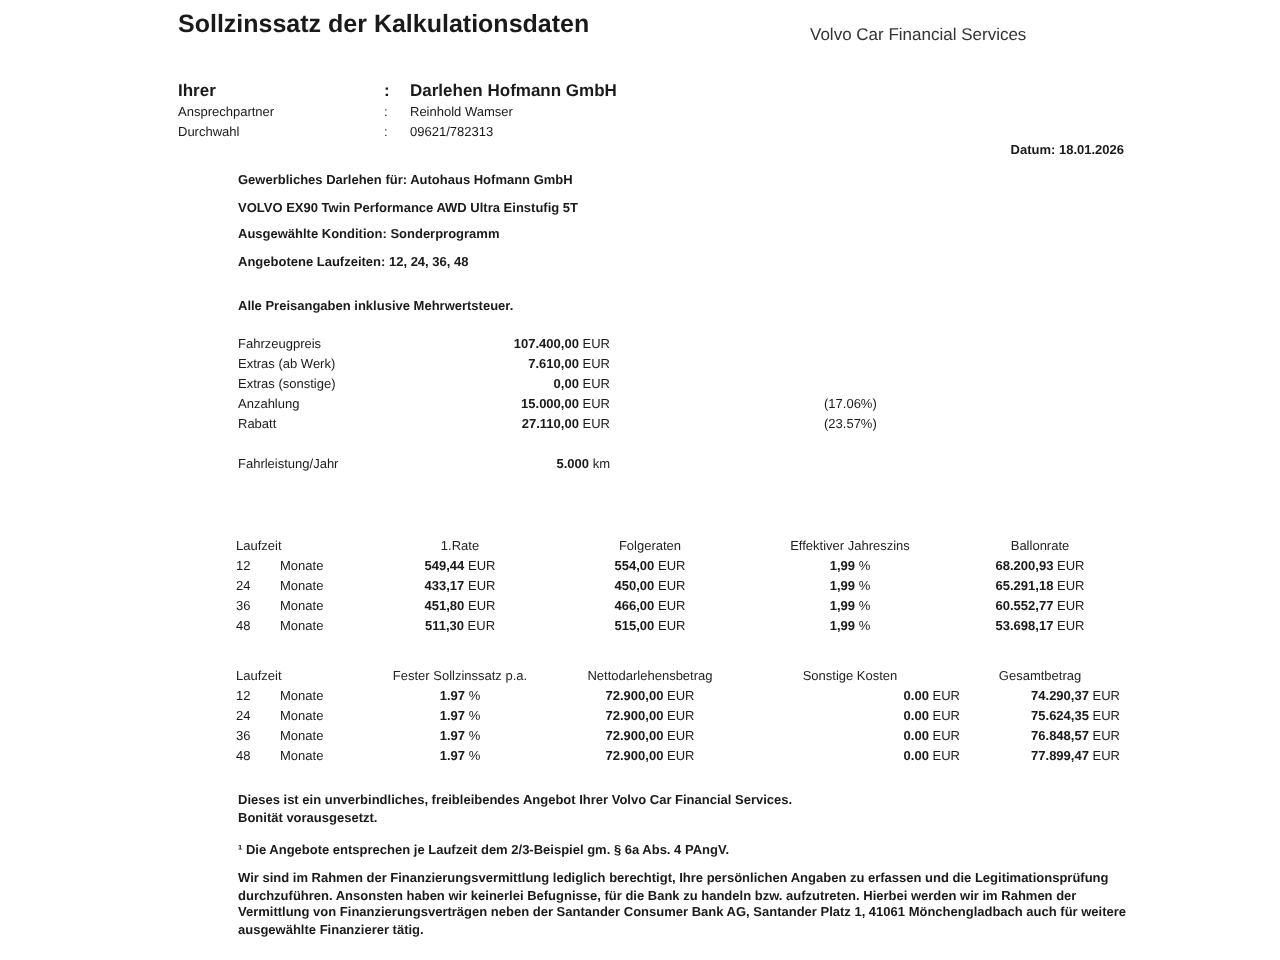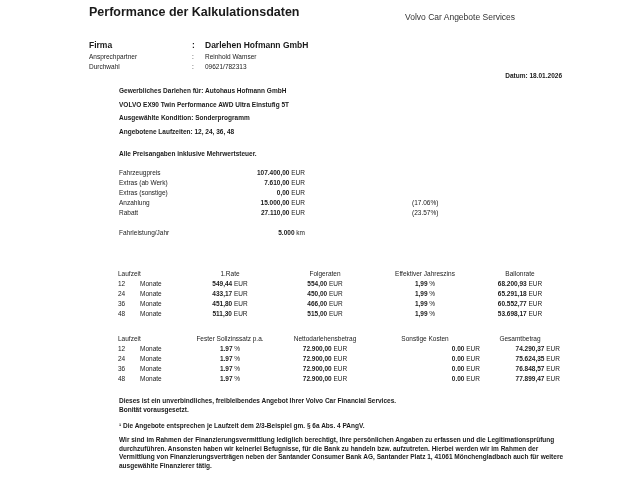--- a/index.html
+++ b/index.html
@@ -28,24 +28,24 @@
   table.t td, table.t th { padding: 0; height: 10px; font-weight: normal; white-space: nowrap; }
   table.t th { color: #222; }
   .c1 { width: 22px; text-align: left; }
   .c1b { width: 40px; text-align: left; }
   .num { font-weight: bold; }
   .foot { left: 119px; font-size: 6.5px; font-weight: bold; line-height: 8.5px; white-space: normal; width: 440px; }
 </style>
 </head>
 <body>
 
-<div class="abs title">Performance der Kalkulationsdaten</div>
-<div class="abs brand">Volvo Car Angebote Services</div>
+<div class="abs title">Sollzinssatz der Kalkulationsdaten</div>
+<div class="abs brand">Volvo Car Financial Services</div>
 
-<div class="abs firma-l">Firma</div>
+<div class="abs firma-l">Ihrer</div>
 <div class="abs firma-c">:</div>
 <div class="abs firma-v">Darlehen Hofmann GmbH</div>
 
 <div class="abs small lbl1">Ansprechpartner</div>
 <div class="abs small col1">:</div>
 <div class="abs small val1">Reinhold Wamser</div>
 <div class="abs small lbl2">Durchwahl</div>
 <div class="abs small col2">:</div>
 <div class="abs small val2">09621/782313</div>
 

